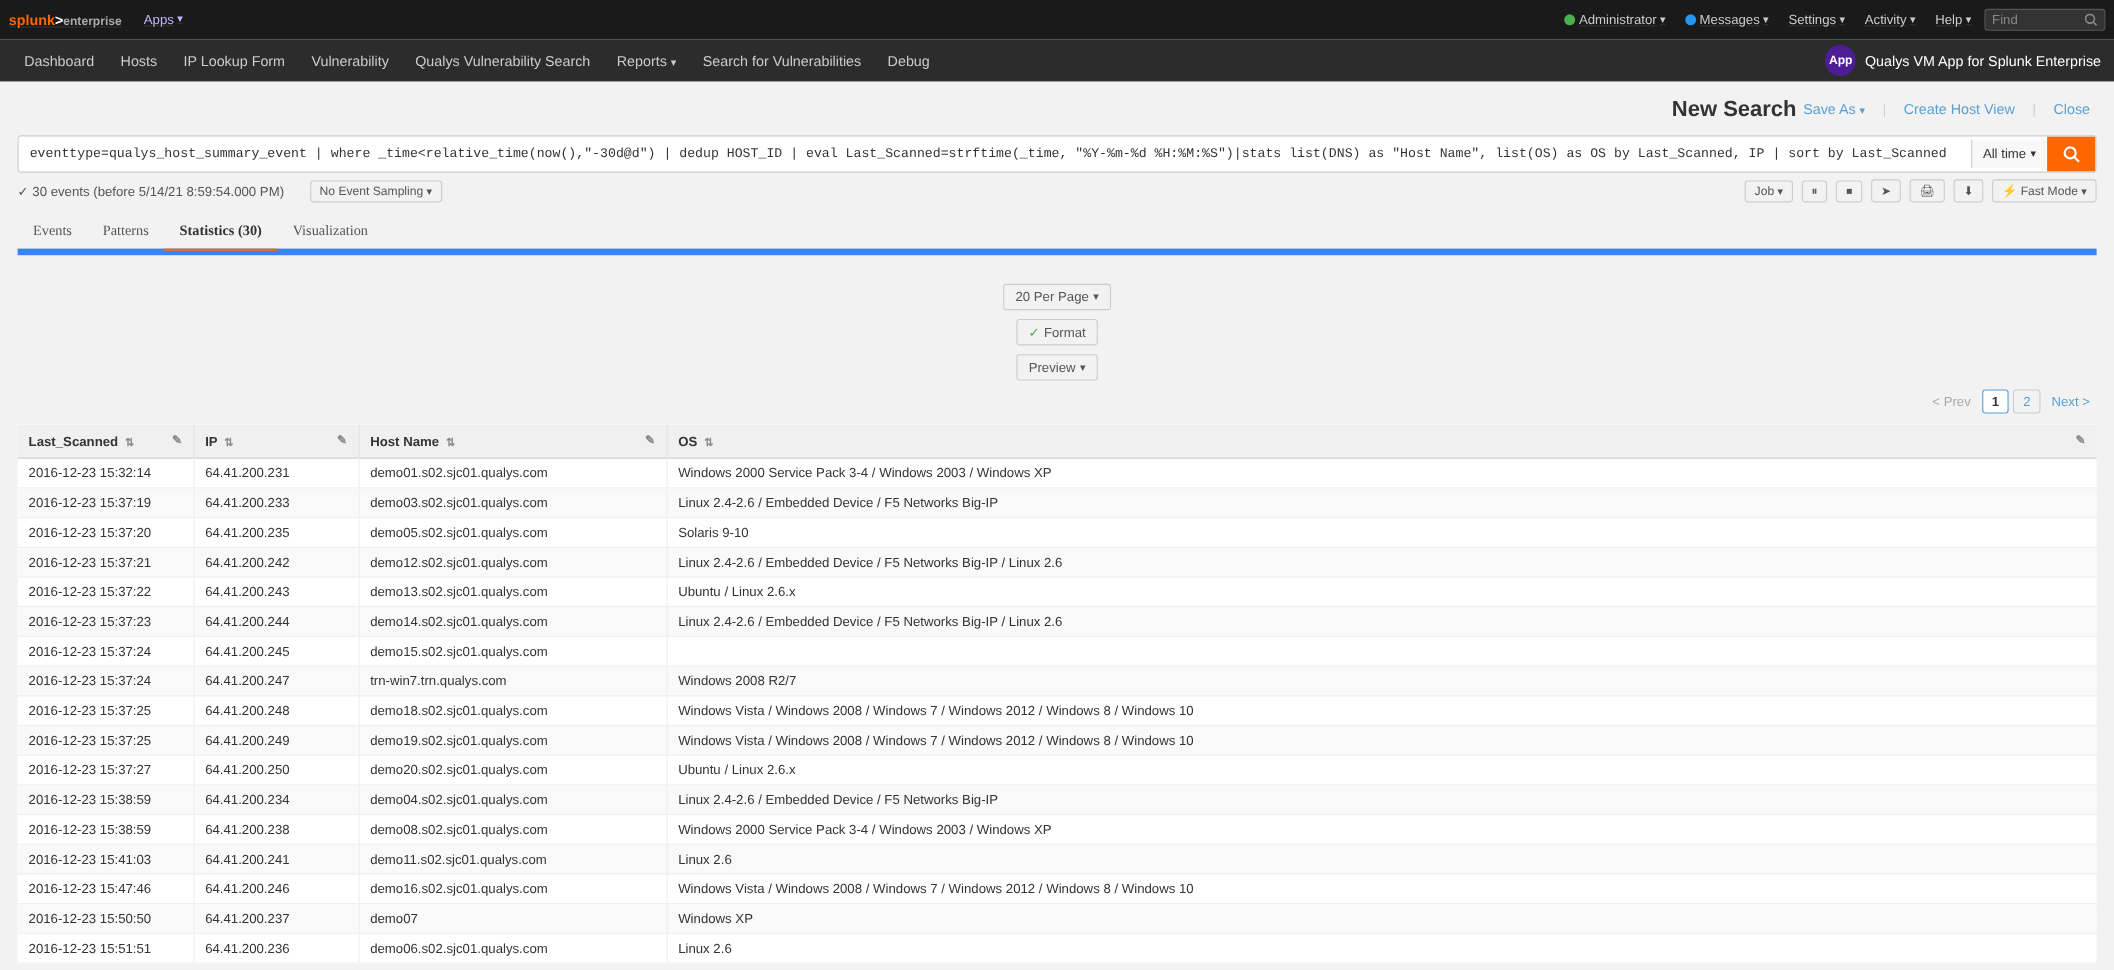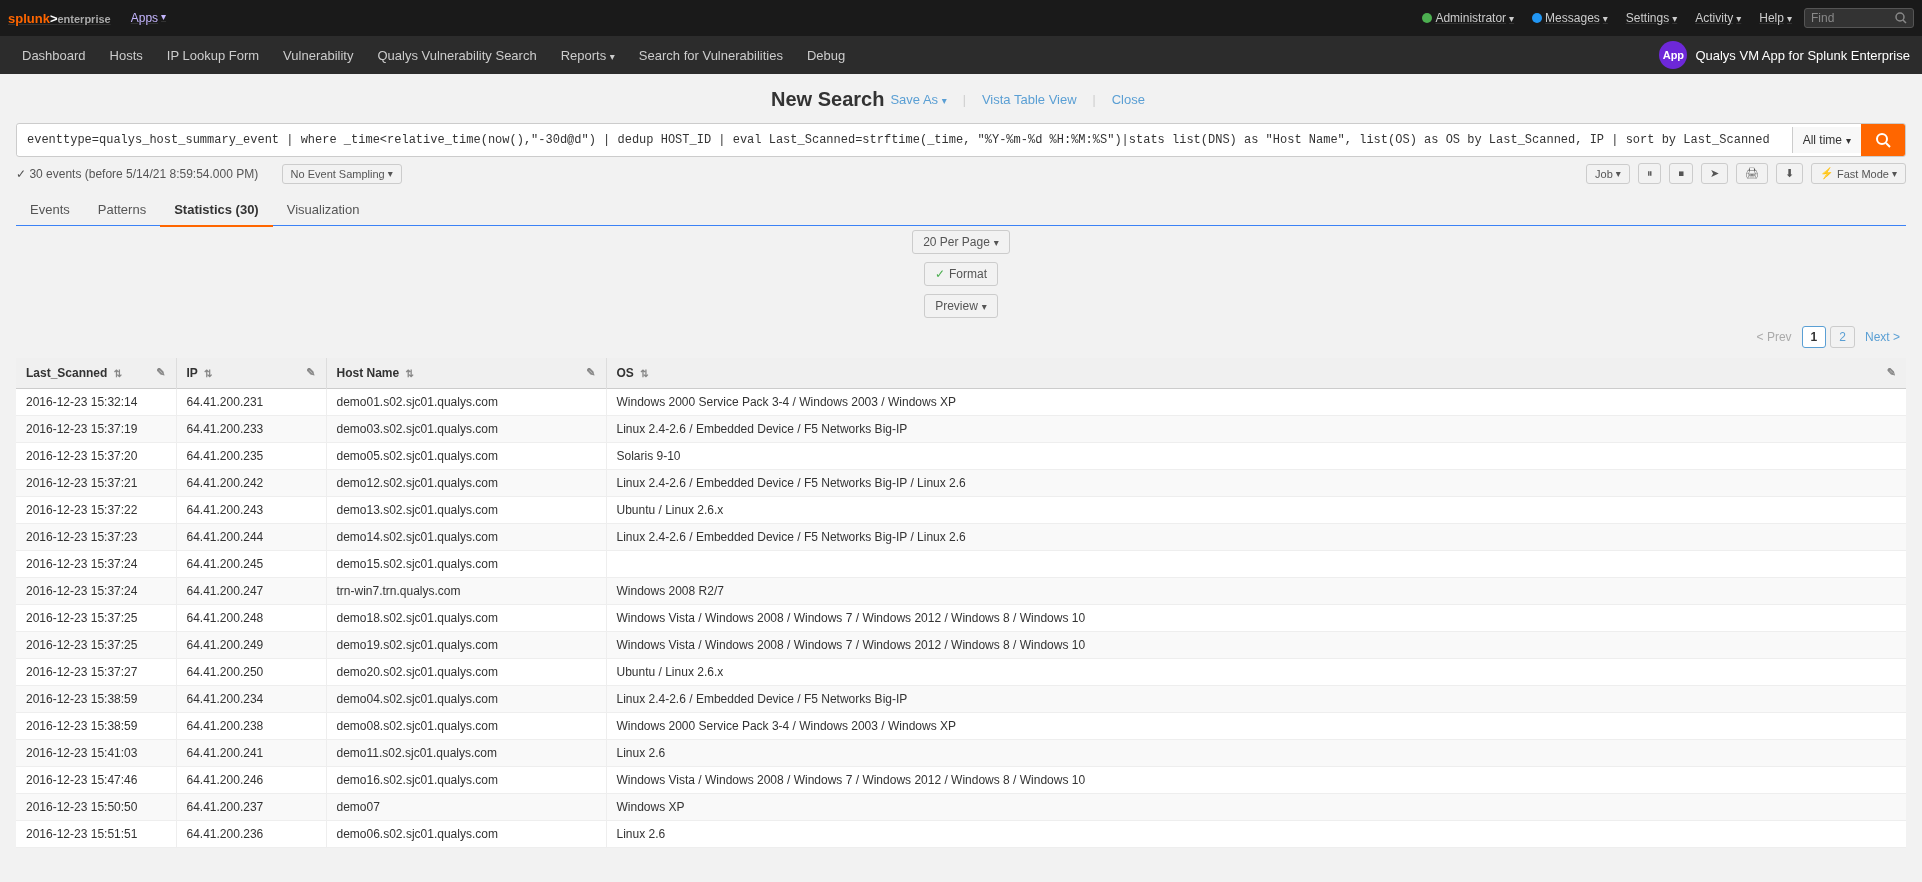--- a/index.html
+++ b/index.html
@@ -89,39 +89,39 @@
       white-space: nowrap;
     }
     .app-bar-right {
       margin-left: auto;
       display: flex;
       align-items: center;
       gap: 8px;
     }
     .app-logo-circle {
       width: 28px; height: 28px;
-      background: #6d28d9;
+      background: #4c1d95;
       border-radius: 50%;
       display: flex; align-items: center; justify-content: center;
       color: #fff; font-size: 11px; font-weight: bold;
     }
     .app-title-text {
       color: #fff;
       font-size: 13px;
     }
     .reports-btn { position: relative; }
 
     
     .main-content {
       padding: 14px 16px;
     }
     .page-header {
       display: flex;
       align-items: center;
-      justify-content: center;
+      justify-content: flex-end;
       margin-bottom: 12px;
     }
     .page-title {
       font-size: 20px;
       font-weight: bold;
       color: #333;
     }
     .header-actions {
       display: flex;
       gap: 10px;
@@ -204,22 +204,23 @@
       color: #555;
       display: flex;
       align-items: center;
       gap: 3px;
     }
 
     
     .tabs-row {
       display: flex;
       align-items: center;
-      border-bottom: 1px solid #3b82f6;
-      margin-bottom: 4px;
+      border-bottom: 6px solid #3b82f6;
+      margin-bottom: 26px;
+      font-family: Liberation Serif, serif;
     }
     .tab {
       padding: 8px 14px;
       cursor: pointer;
       font-size: 13px;
       color: #555;
       border-bottom: 2px solid transparent;
       margin-bottom: -2px;
     }
     .tab.active {
@@ -402,21 +403,21 @@
 
   <div class="page-header">
     <h1 class="page-title">New Search</h1>
     <div class="header-actions">
       <button class="header-btn">
         <span>Save As</span>
         <span class="caret">▾</span>
       </button>
       <span class="separator-v">|</span>
       <button class="header-btn">
-        <span>Vista Table View</span>
+        <span>Create Host View</span>
       </button>
       <span class="separator-v">|</span>
       <button class="header-btn">
         <span>Close</span>
       </button>
     </div>
   </div>
 
   <div class="search-bar">
     <input class="search-input" type="text" value="eventtype=qualys_host_summary_event | where _time&lt;relative_time(now(),&quot;-30d@d&quot;) | dedup HOST_ID | eval Last_Scanned=strftime(_time, &quot;%Y-%m-%d %H:%M:%S&quot;)|stats list(DNS) as &quot;Host Name&quot;, list(OS) as OS by Last_Scanned, IP | sort by Last_Scanned" style="">

